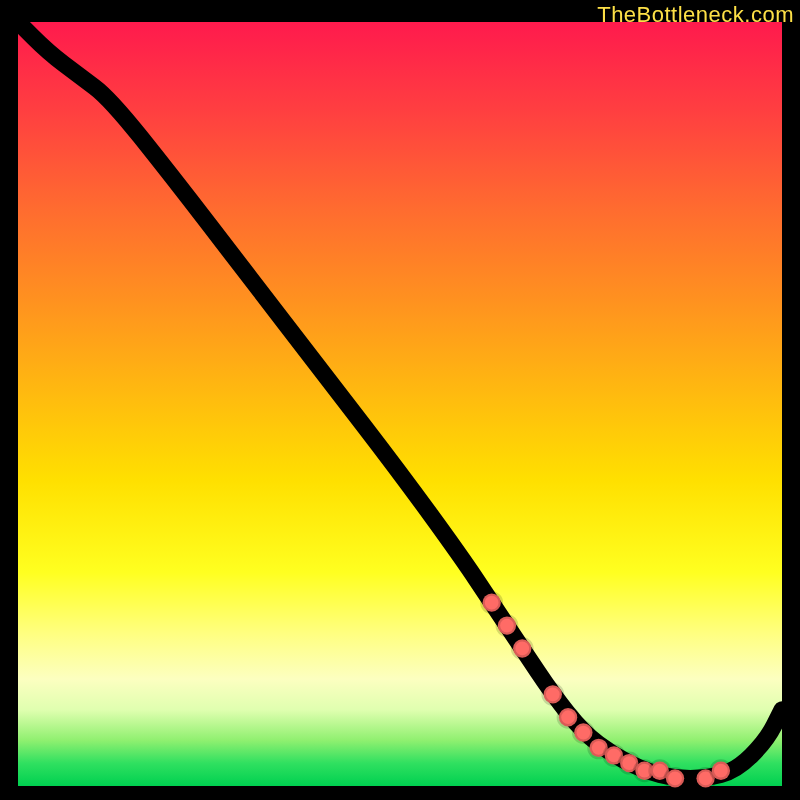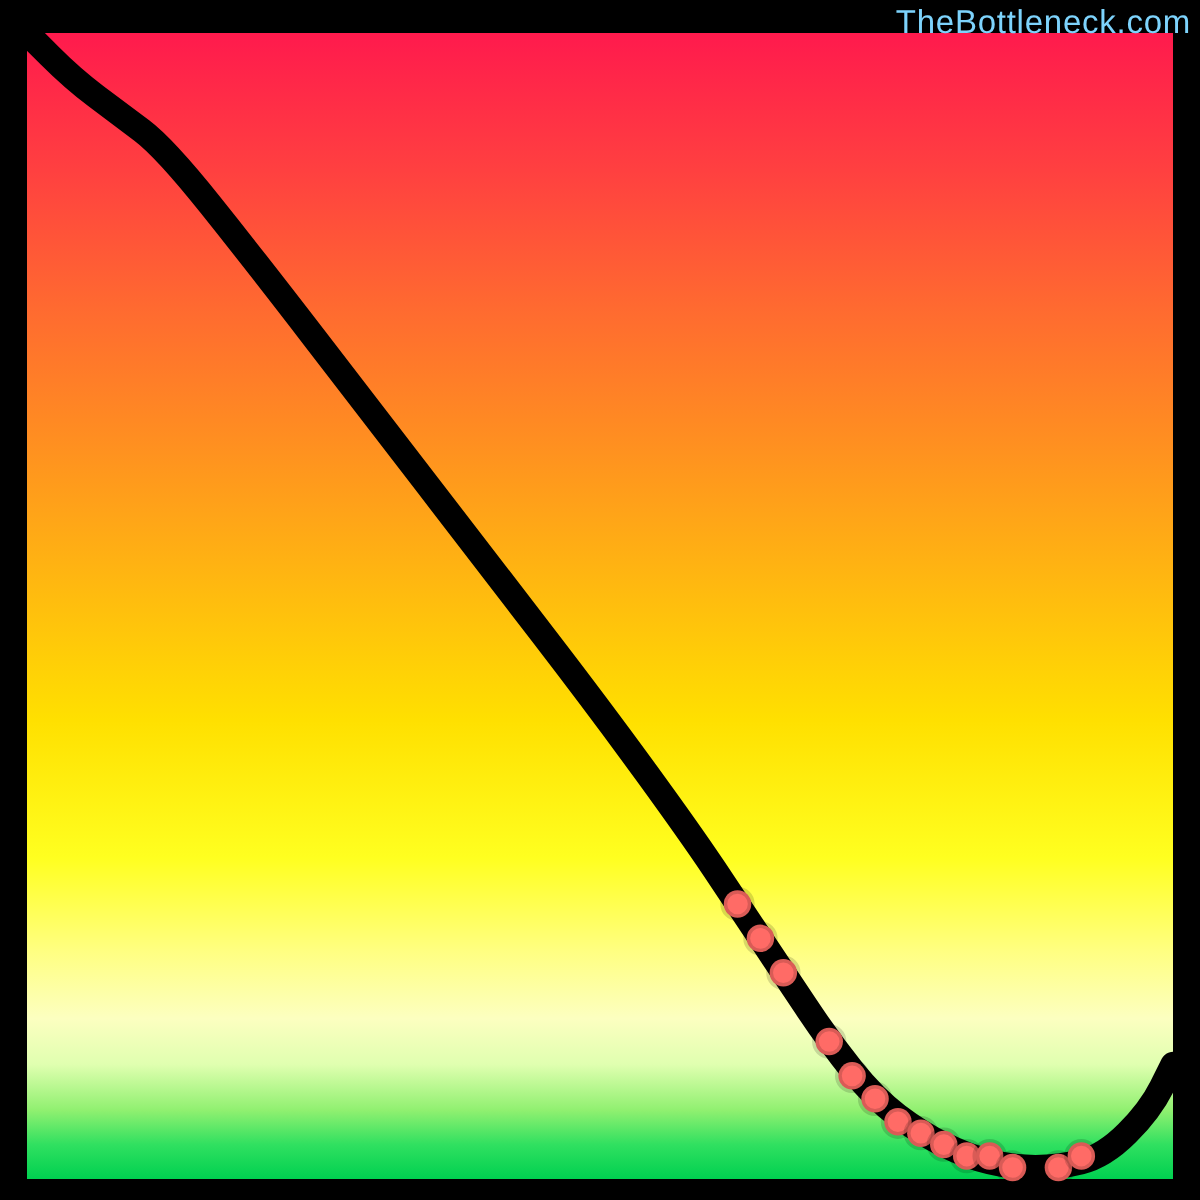--- a/index.html
+++ b/index.html
@@ -14,21 +14,21 @@
   .frame {
     position: relative;
     width: 800px;
     height: 800px;
     background: #000;
   }
   .watermark {
     position: absolute;
     top: 2px;
     right: 6px;
-    color: #7dd3fc;
+    color: #fde047;
     font-size: 22px;
     font-weight: 500;
     letter-spacing: 0.5px;
     z-index: 5;
     margin-left: 32px;
   }
   .plot {
     position: absolute;
     left: 18px;
     top: 22px;

